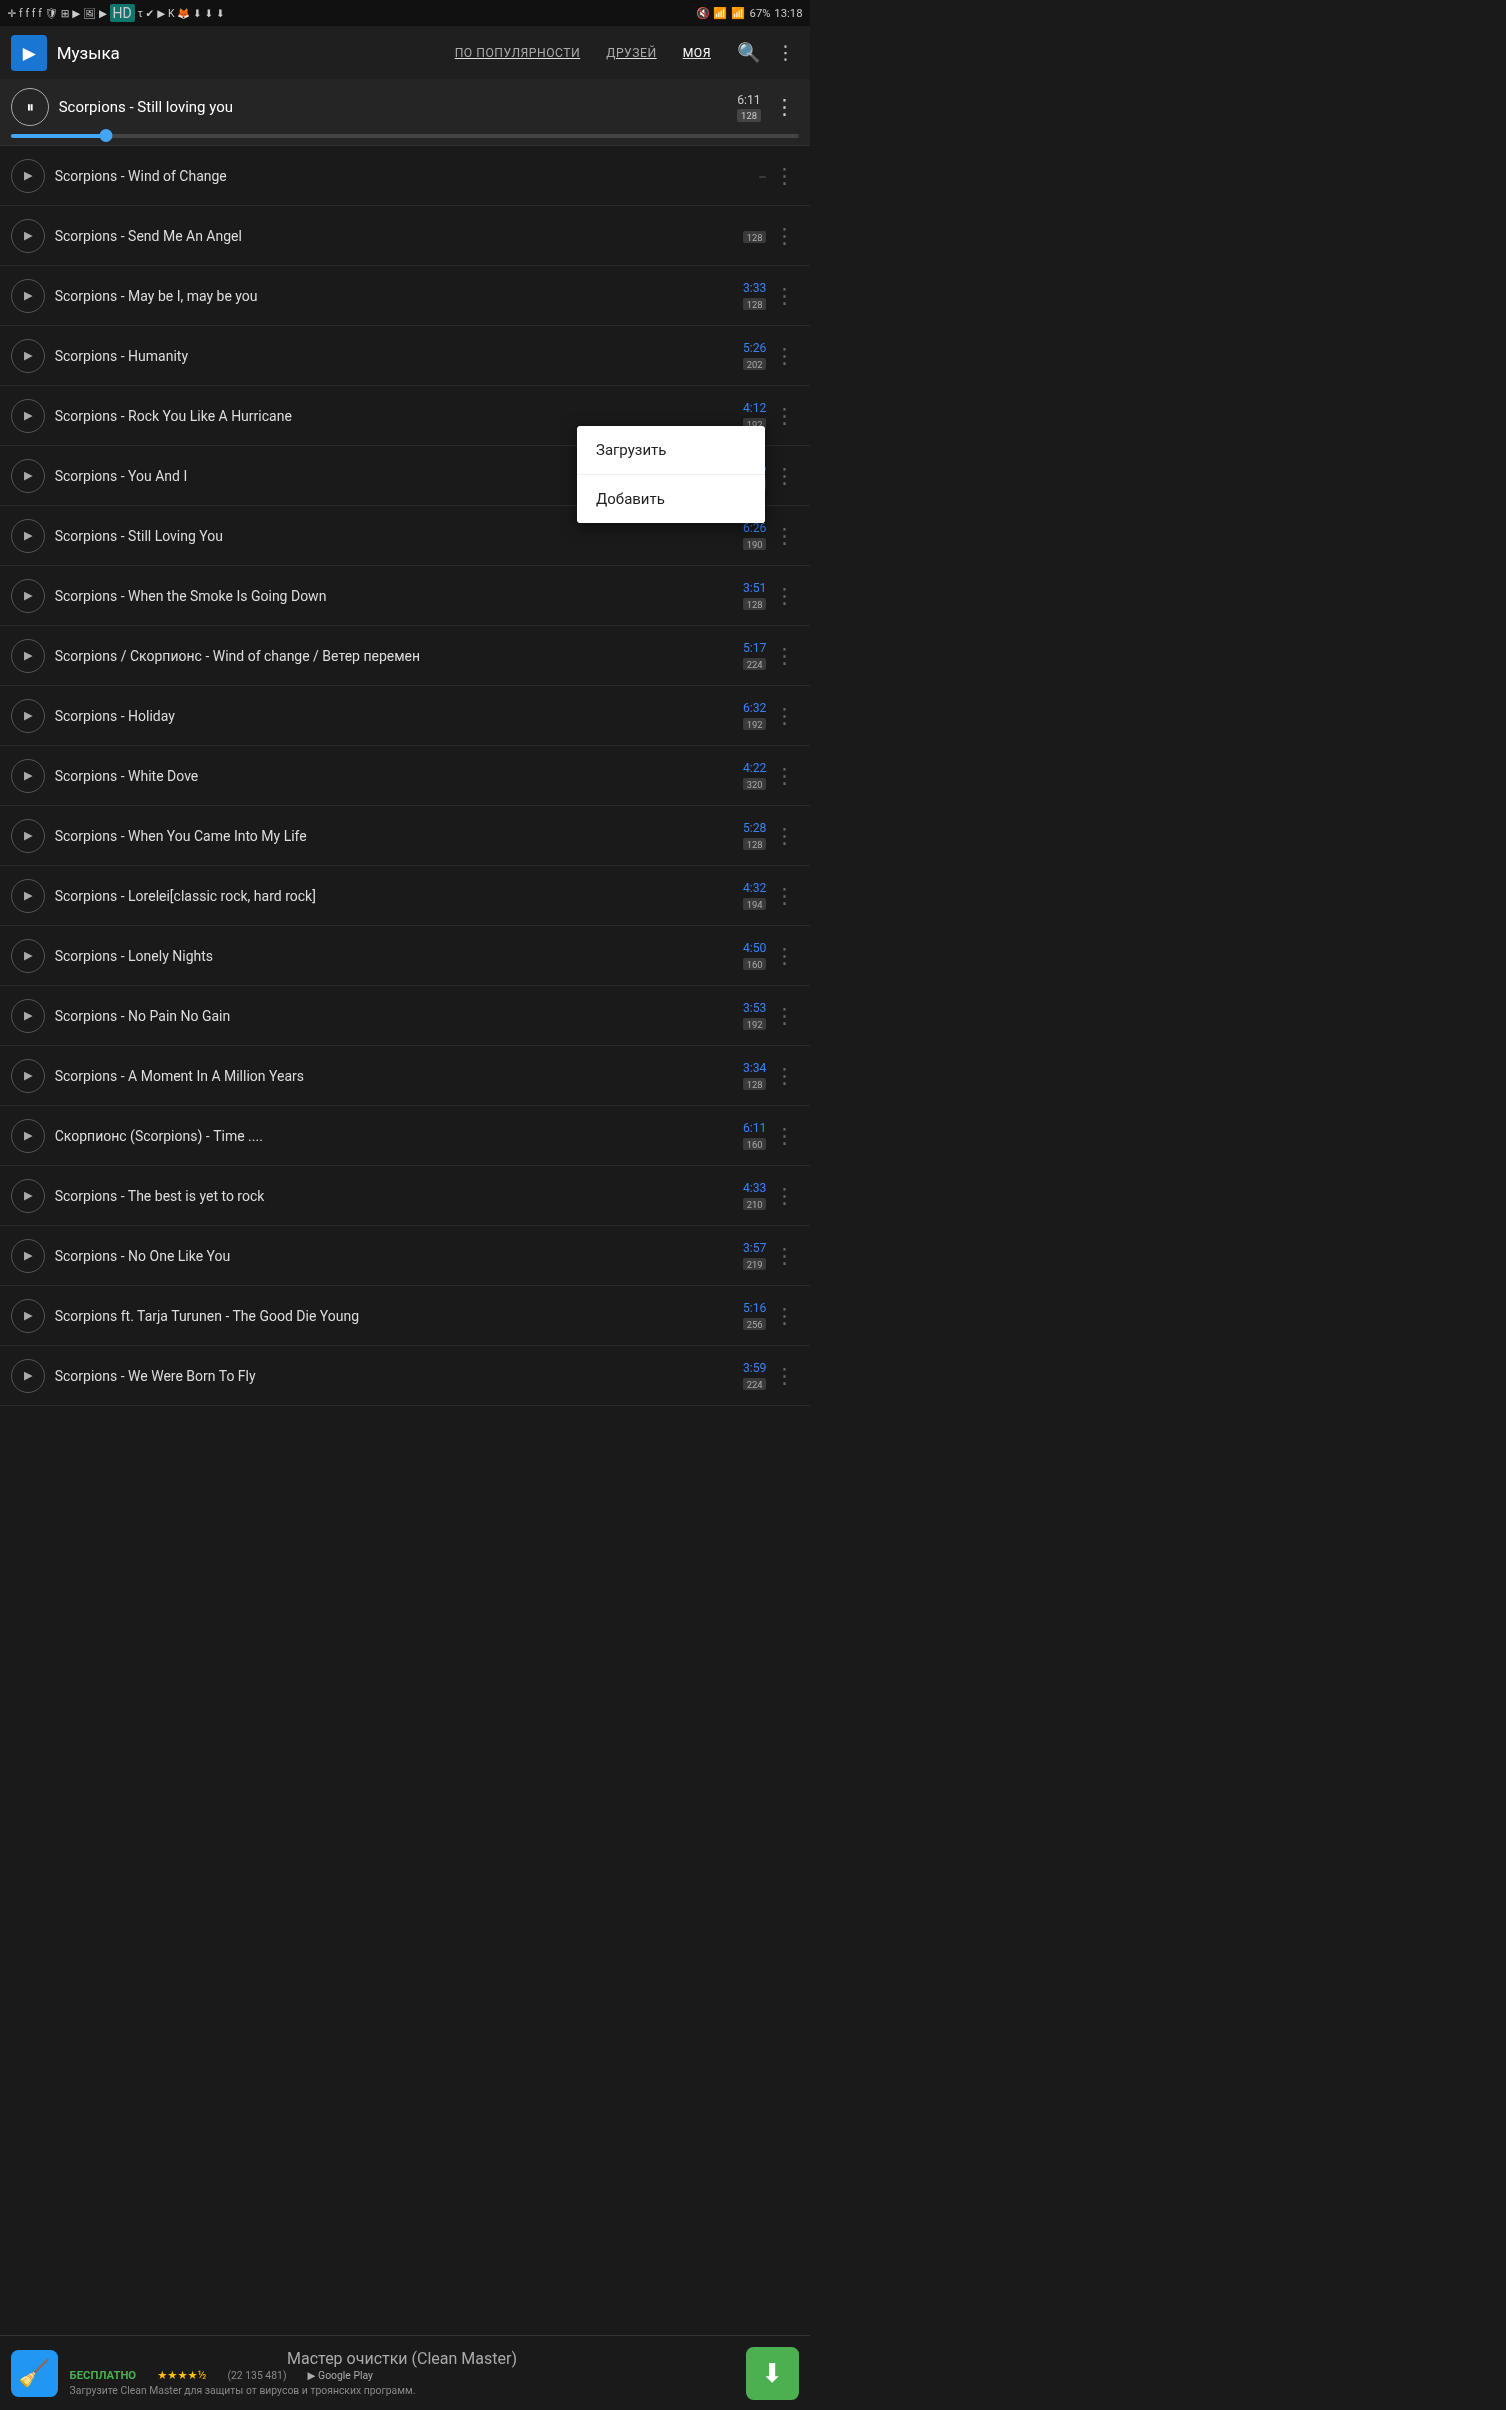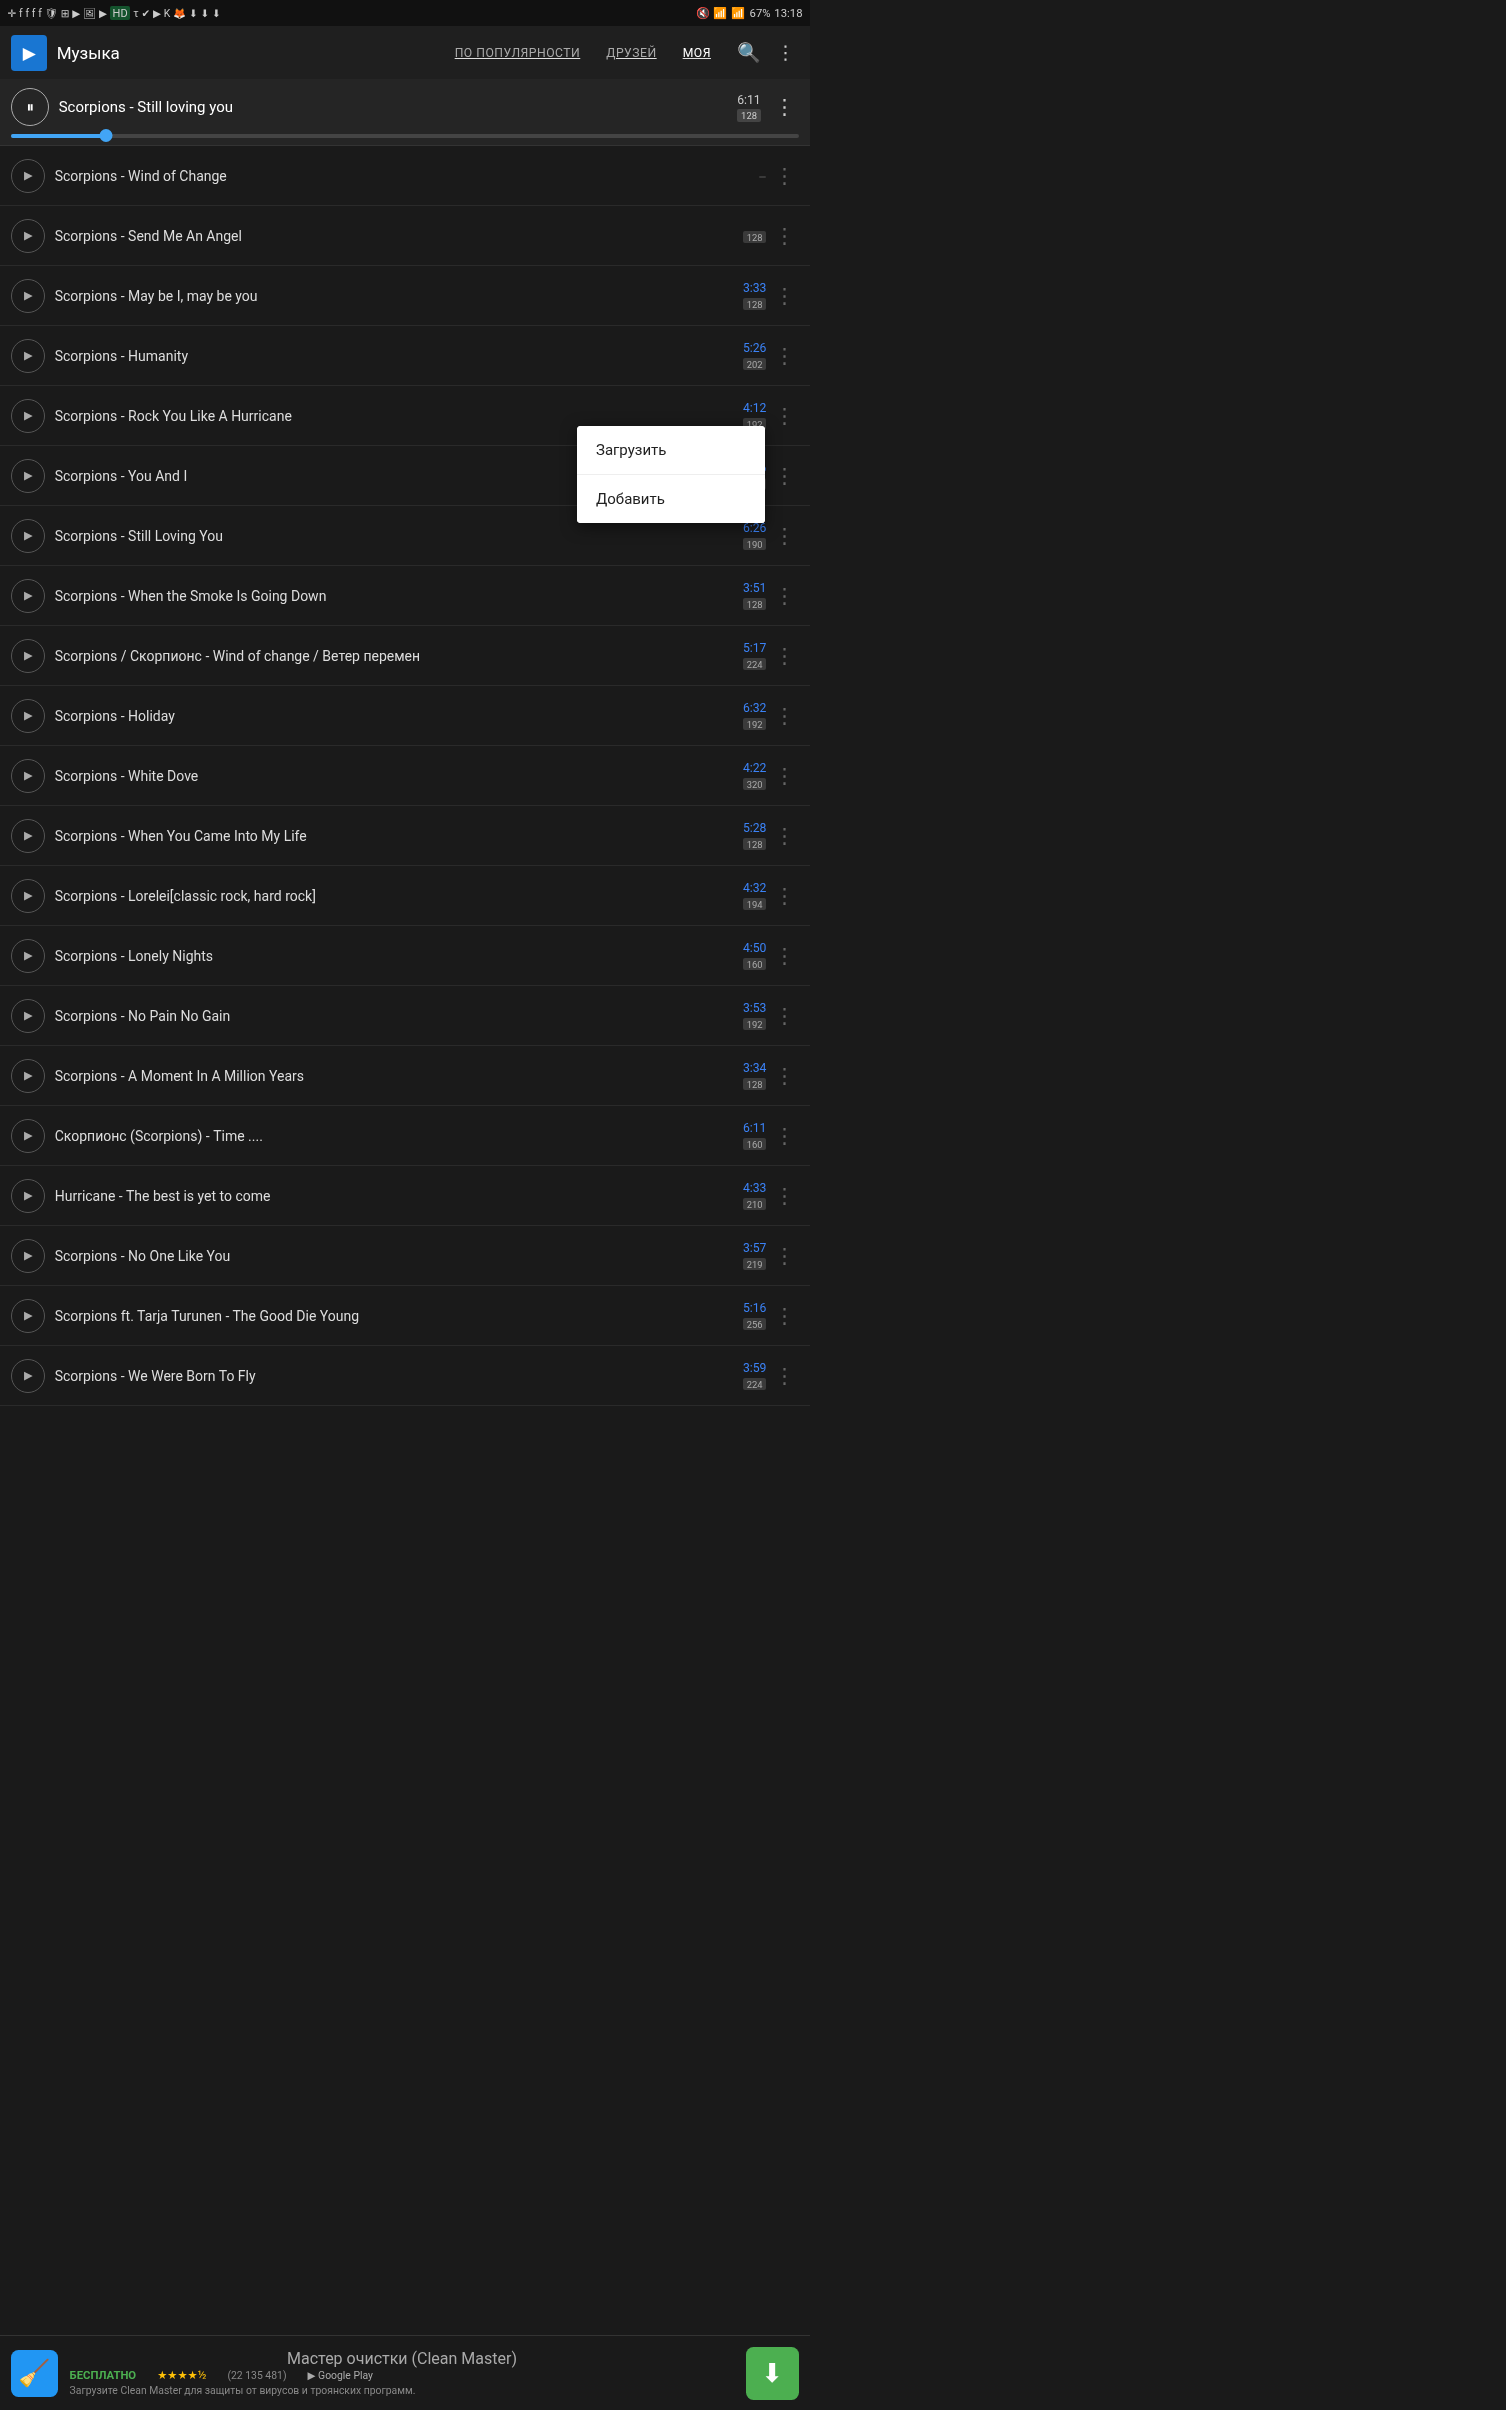--- a/index.html
+++ b/index.html
@@ -264,21 +264,21 @@
     <span>✛</span>
     <span>f</span>
     <span>f</span>
     <span>f</span>
     <span>f</span>
     <span>🛡</span>
     <span>⊞</span>
     <span>▶</span>
     <span>🖼</span>
     <span>▶</span>
-    <span style="font-size:11px;background:#14532d;padding:0.9px 2.8px;border-radius:1.9px;">HD</span>
+    <span style="font-size:14px;background:#0f766e;padding:0.9px 2.8px;border-radius:1.9px;">HD</span>
     <span>τ</span>
     <span>✔</span>
     <span>▶</span>
     <span>K</span>
     <span>🦊</span>
     <span>⬇</span>
     <span>⬇</span>
     <span>⬇</span>
   </div>
   <div class="status-bar-right">
@@ -496,21 +496,21 @@
     <span class="song-title">Скорпионс (Scorpions) -  Time ....</span>
     <div class="song-right">
       <span class="song-duration">6:11</span>
       <span class="song-bitrate">160</span>
     </div>
     <span class="song-more">⋮</span>
   </div>
 
   <div class="song-row">
     <div class="play-circle"></div>
-    <span class="song-title">Hurricane - The best is yet to come</span>
+    <span class="song-title">Scorpions - The best is yet to rock</span>
     <div class="song-right">
       <span class="song-duration">4:33</span>
       <span class="song-bitrate">210</span>
     </div>
     <span class="song-more">⋮</span>
   </div>
 
   <div class="song-row">
     <div class="play-circle"></div>
     <span class="song-title">Scorpions - No One Like You</span>

